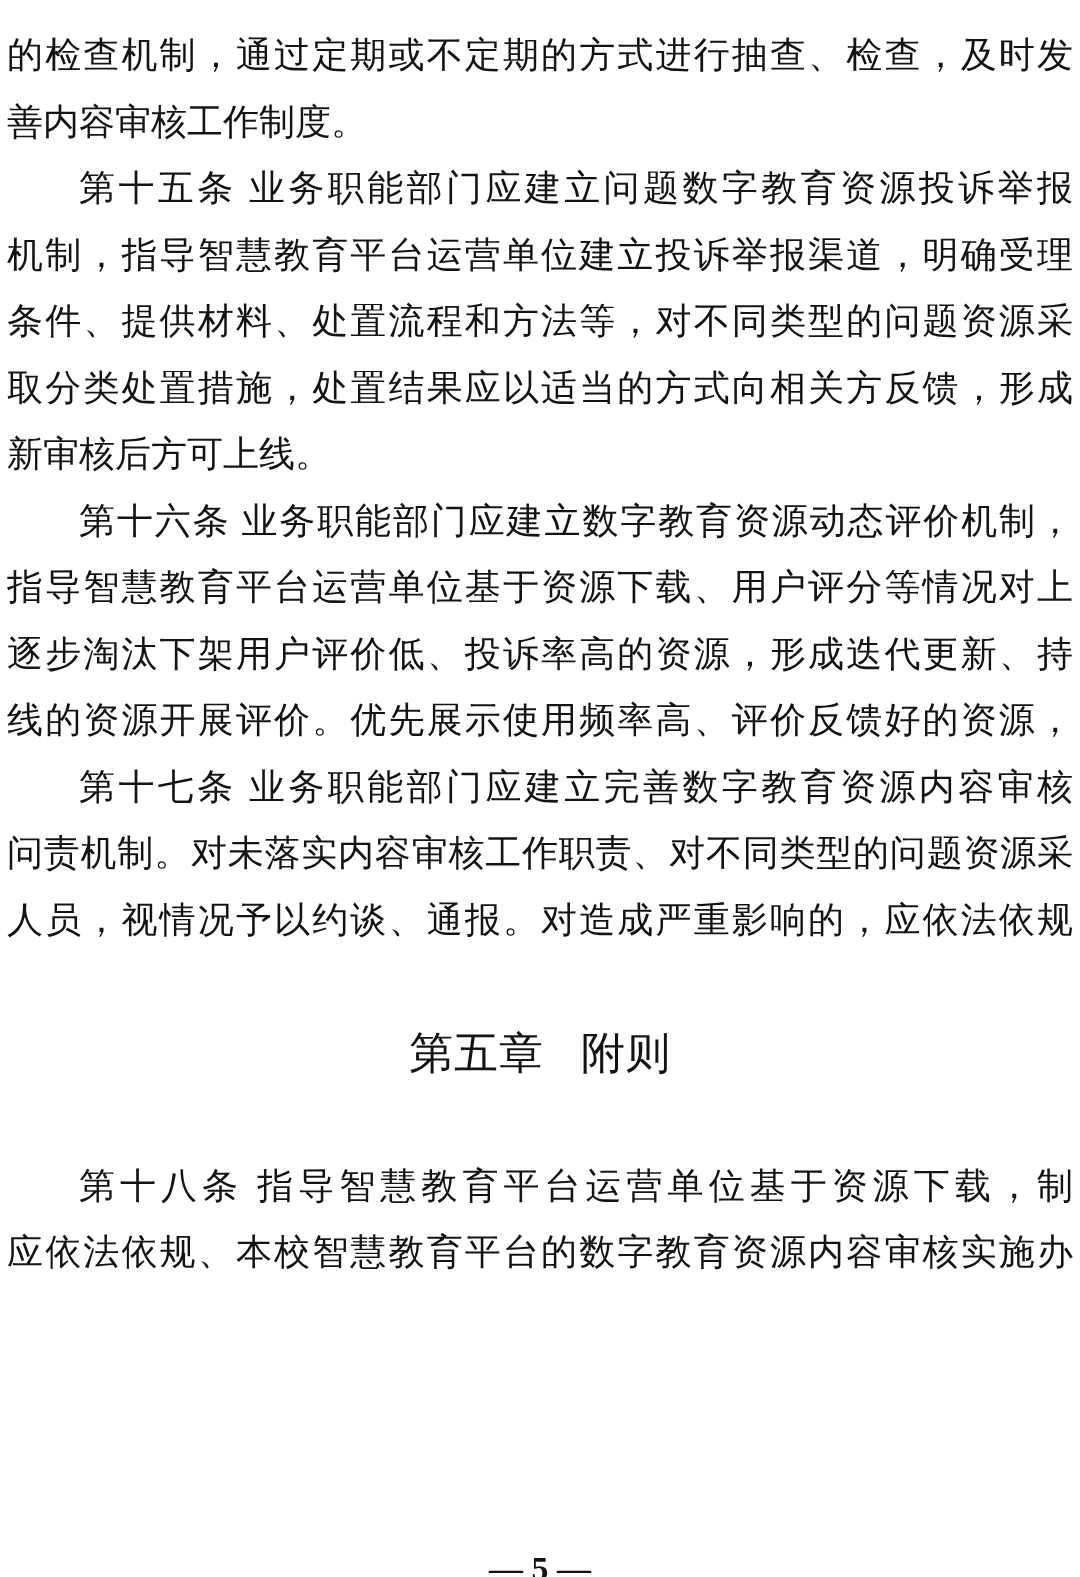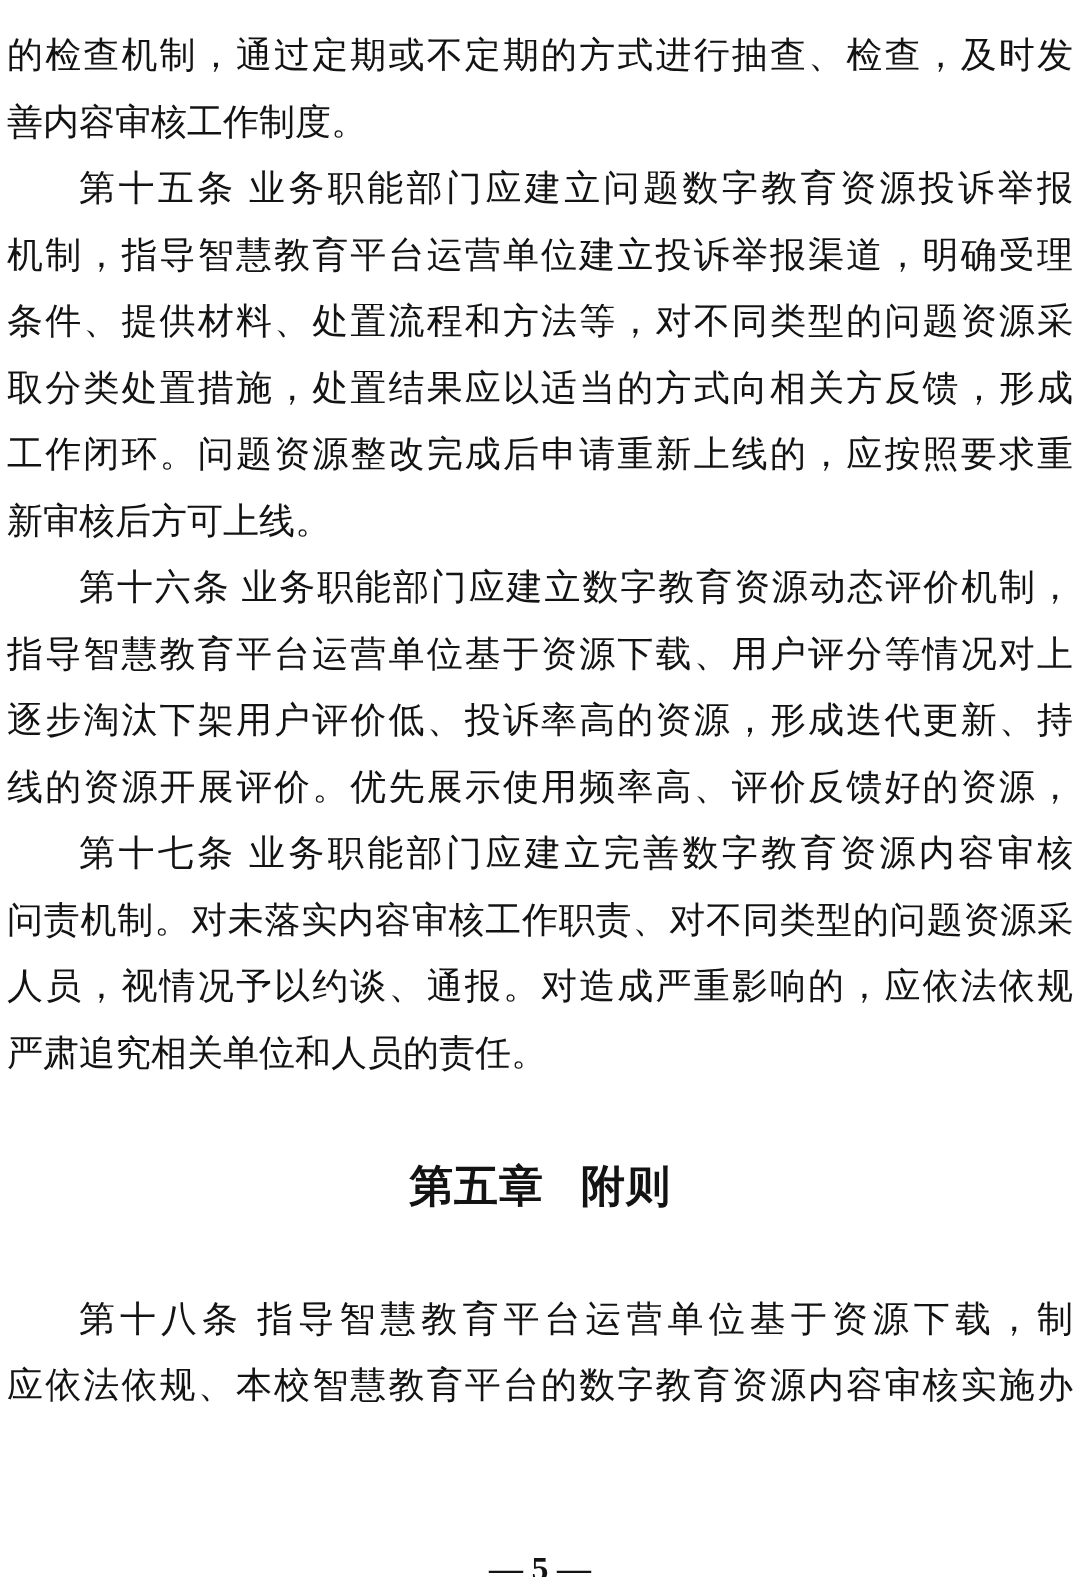--- a/index.html
+++ b/index.html
@@ -30,21 +30,21 @@
   .line.justify {
     text-align: justify;
     text-align-last: justify;
   }
   .line.indent {
     text-indent: 2em;
   }
   .line.blank {  }
   .line.heading {
     font-family: "Liberation Sans", "DejaVu Sans", sans-serif;
-    font-weight: 700;
+    font-weight: 400;
     font-size: 44px;
     text-align: center;
     text-align-last: center;
     word-spacing: 0.55em;
     letter-spacing: 0.02em;
   }
   .page-footer {
     position: absolute;
     left: 0;
     right: 0;
@@ -62,30 +62,28 @@
 <body>
 
 <div class="page">
   <div class="doc-body">
       <div class="line body justify">的检查机制，通过定期或不定期的方式进行抽查、检查，及时发</div>
       <div class="line body">善内容审核工作制度。</div>
       <div class="line body justify indent">第十五条 业务职能部门应建立问题数字教育资源投诉举报</div>
       <div class="line body justify">机制，指导智慧教育平台运营单位建立投诉举报渠道，明确受理</div>
       <div class="line body justify">条件、提供材料、处置流程和方法等，对不同类型的问题资源采</div>
       <div class="line body justify">取分类处置措施，处置结果应以适当的方式向相关方反馈，形成</div>
-      <div class="line body justify">工作闭环。问题资源整改完成后申请重新上线的，应按照要求重</div>
       <div class="line body">新审核后方可上线。</div>
       <div class="line body justify indent">第十六条 业务职能部门应建立数字教育资源动态评价机制，</div>
       <div class="line body justify">指导智慧教育平台运营单位基于资源下载、用户评分等情况对上</div>
       <div class="line body justify">逐步淘汰下架用户评价低、投诉率高的资源，形成迭代更新、持</div>
       <div class="line body justify">线的资源开展评价。优先展示使用频率高、评价反馈好的资源，</div>
       <div class="line body justify indent">第十七条 业务职能部门应建立完善数字教育资源内容审核</div>
       <div class="line body justify">问责机制。对未落实内容审核工作职责、对不同类型的问题资源采</div>
       <div class="line body justify">人员，视情况予以约谈、通报。对造成严重影响的，应依法依规</div>
-      <div class="line body">严肃追究相关单位和人员的责任。</div>
       <div class="line blank"></div>
       <div class="line heading">第五章 附则</div>
       <div class="line blank"></div>
       <div class="line body justify indent">第十八条 指导智慧教育平台运营单位基于资源下载，制</div>
       <div class="line body justify">应依法依规、本校智慧教育平台的数字教育资源内容审核实施办法，</div>
     </div>
   <div class="page-footer">— 5 —</div>
 </div>
 
 </body></html>

